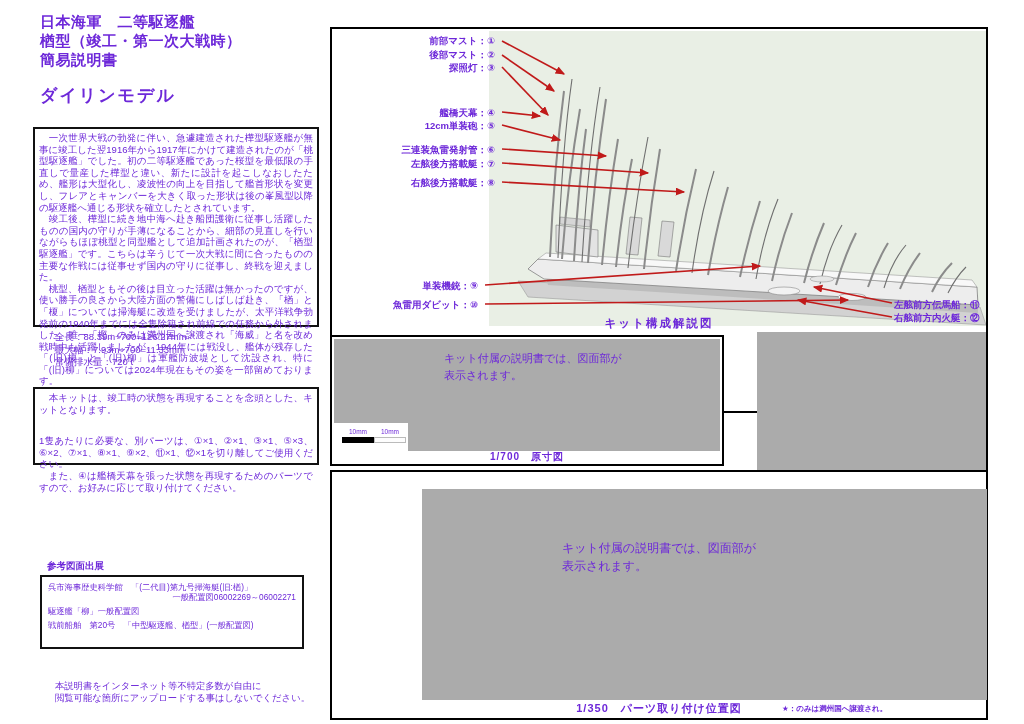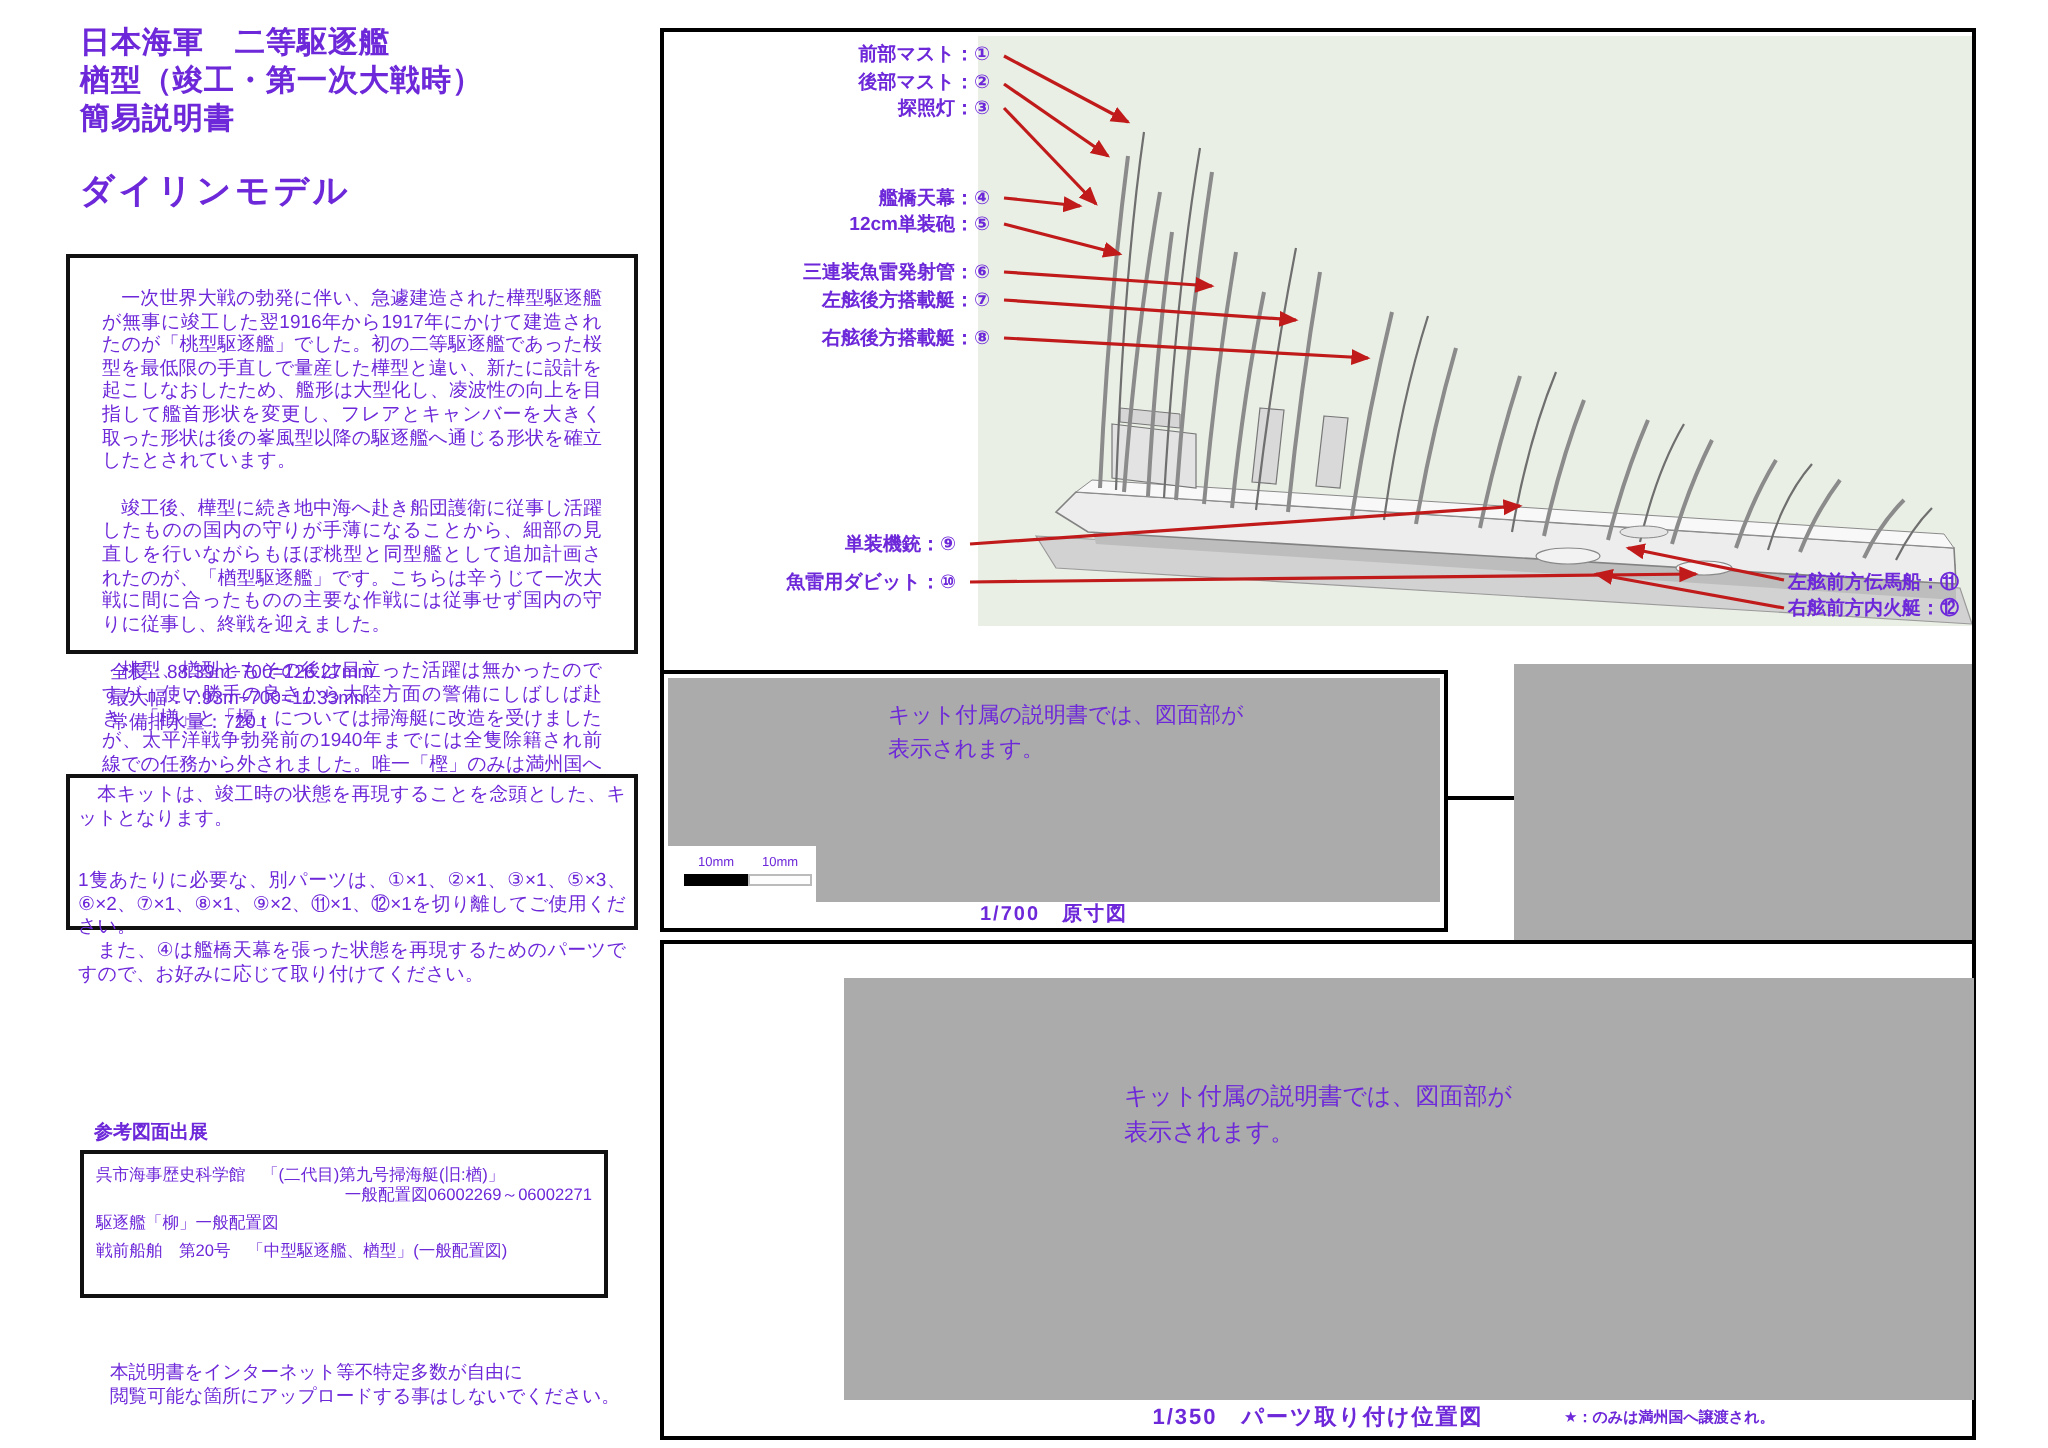--- a/index.html
+++ b/index.html
@@ -6,35 +6,35 @@
   #page{position:relative;width:1024px;height:724px;background:#ffffff;overflow:hidden;
         font-family:"Liberation Sans","DejaVu Sans",sans-serif;color:#6d28d9;}
   .abs{position:absolute;}
 
   
   #title-block{left:40px;top:12px;font-size:15px;line-height:19px;font-weight:600;letter-spacing:.5px;}
   #brand{left:40px;top:84px;font-size:17px;font-weight:600;letter-spacing:2px;}
   .text-box{border:2px solid #111;background:#fff;font-size:9.5px;line-height:11.6px;
             padding:3px 4px;box-sizing:border-box;text-align:justify;}
   #history-box{left:33px;top:127px;width:286px;height:200px;}
-  #history-box p{margin:12px;}
+  #history-box p{margin:0;}
   #specs{left:55px;top:331px;font-size:9.5px;line-height:12.5px;}
   #kit-box{left:33px;top:387px;width:286px;height:78px;}
   #kit-box p{margin:0;}
   #kit-box .gap{margin-top:20px;}
   #refs-heading{left:47px;top:560px;font-size:9.5px;font-weight:600;}
   #refs-box{left:40px;top:575px;width:264px;height:74px;border:2px solid #111;box-sizing:border-box;
             padding:5px 6px;font-size:8.3px;line-height:10px;}
   #refs-box div{margin:0;}
   .ref-right{text-align:right;}
   .ref-gap{margin-top:4px !important;}
   #warning{left:55px;top:681px;font-size:9.3px;line-height:11.5px;}
 
   
-  #boxA{left:330px;top:14px;width:658px;height:386px;border:2px solid #000;box-sizing:border-box;background:#fff;}
+  #boxA{left:330px;top:27px;width:658px;height:386px;border:2px solid #000;box-sizing:border-box;background:#fff;}
   #boxA-backdrop{left:157px;top:2px;width:497px;height:295px;background:#e9efe5;}
   #ship-svg{left:0;top:0;}
   .callout{font-size:9.5px;font-weight:700;white-space:nowrap;line-height:11px;}
   .co-r{text-align:right;}
   #diagram-caption{left:0;top:287px;width:654px;text-align:center;font-size:11.5px;font-weight:700;letter-spacing:2px;}
 
   
   #boxB{left:330px;top:335px;width:394px;height:131px;border:2px solid #000;box-sizing:border-box;background:#fff;}
   #boxB-gray{left:2px;top:2px;width:386px;height:112px;background:#ababab;}
   #boxB-notch{left:2px;top:86px;width:74px;height:28px;background:#fff;}
@@ -178,20 +178,21 @@
     <div class="abs callout co-r" style="right:491px;top:78px;">艦橋天幕：④</div>
     <div class="abs callout co-r" style="right:491px;top:91px;">12cm単装砲：⑤</div>
     <div class="abs callout co-r" style="right:491px;top:115px;">三連装魚雷発射管：⑥</div>
     <div class="abs callout co-r" style="right:491px;top:129px;">左舷後方搭載艇：⑦</div>
     <div class="abs callout co-r" style="right:491px;top:148px;">右舷後方搭載艇：⑧</div>
     <div class="abs callout co-r" style="right:508px;top:251px;">単装機銃：⑨</div>
     <div class="abs callout co-r" style="right:508px;top:270px;">魚雷用ダビット：⑩</div>
     <div class="abs callout" style="left:562px;top:270px;">左舷前方伝馬船：⑪</div>
     <div class="abs callout" style="left:562px;top:283px;">右舷前方内火艇：⑫</div>
 
+    <div class="abs" id="diagram-caption">キット構成解説図</div>
   </div>
 
   <div class="abs" id="boxB">
     <div class="abs" id="boxB-gray"></div>
     <div class="abs" id="boxB-notch">
       <div class="abs scale-label" id="scale-label-l">10mm</div>
       <div class="abs scale-label" id="scale-label-r">10mm</div>
       <div class="abs" id="scale-bar-black"></div>
       <div class="abs" id="scale-bar-white"></div>
     </div>

